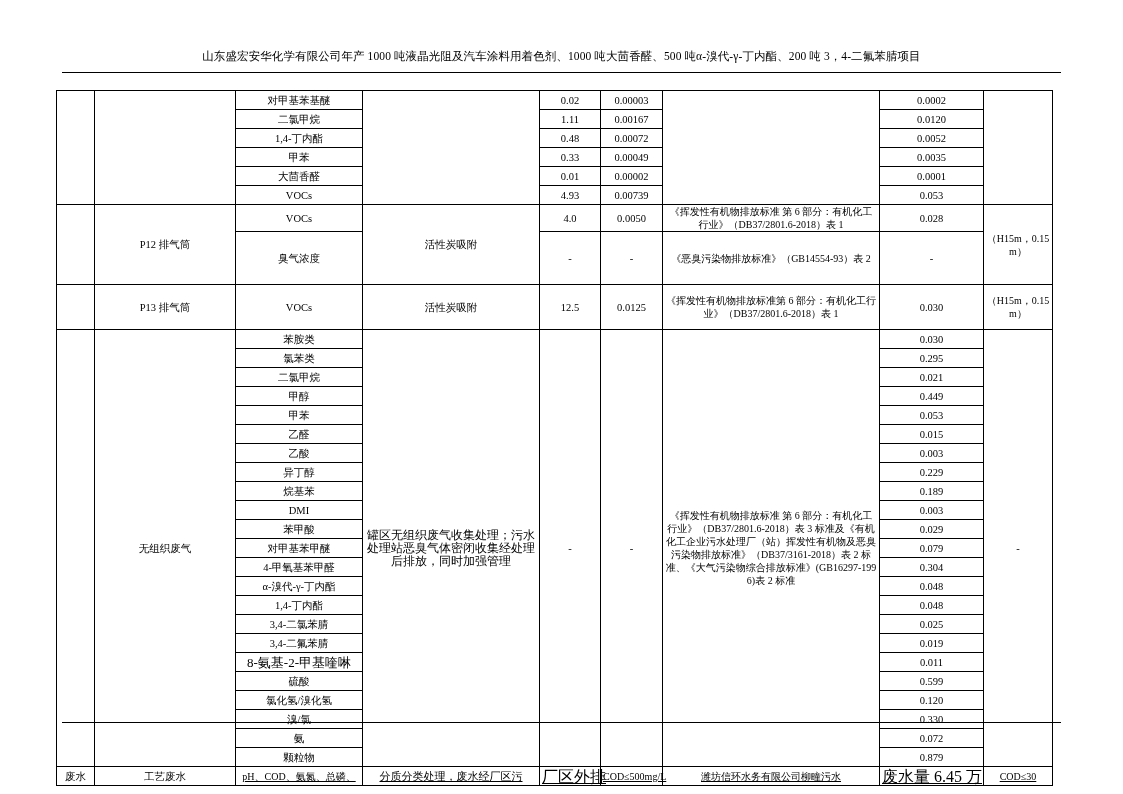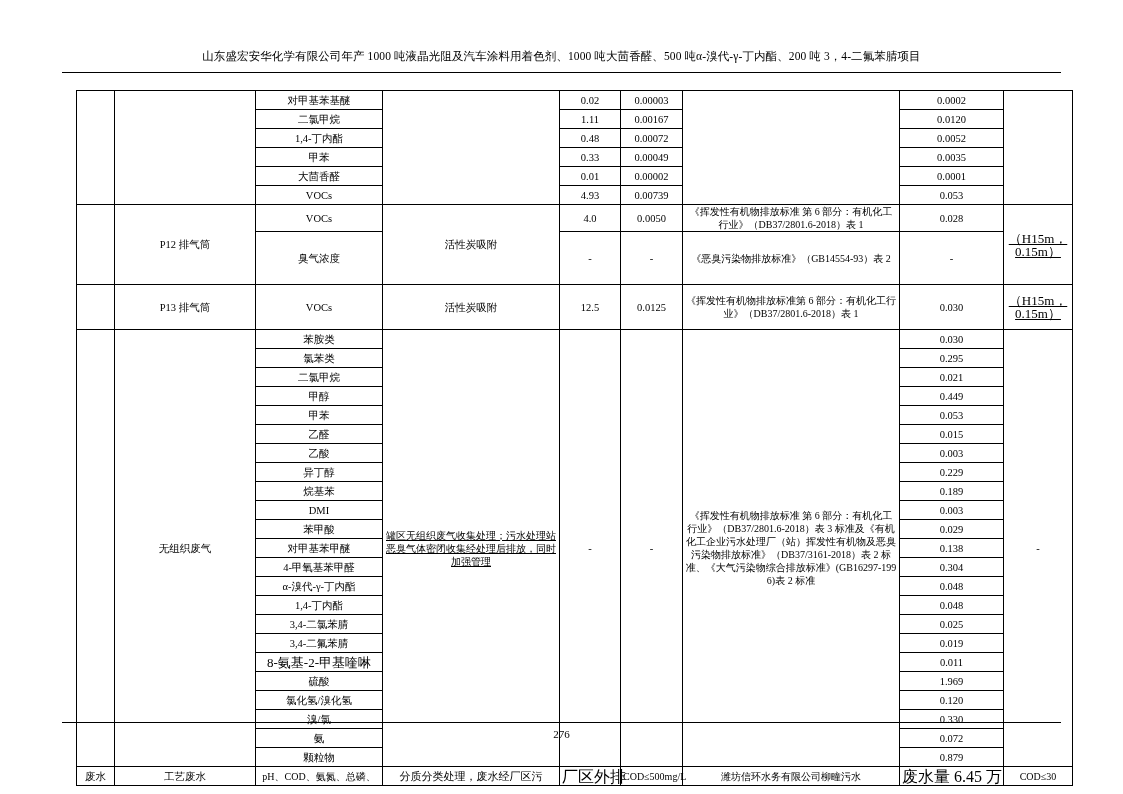--- a/index.html
+++ b/index.html
@@ -56,21 +56,21 @@
     position: absolute;
     left: 62px;
     top: 728px;
     width: 999px;
     text-align: center;
     font-size: 11px;
   }
   
   table.main {
     position: absolute;
-    left: 76px;
+    left: 56px;
     top: 90px;
     width: 996px;
     border-collapse: collapse;
     table-layout: fixed;
     font-size: 10.5px;
   }
   table.main td {
     border: 1px solid #000;
     padding: 0 2px;
     text-align: center;
@@ -79,30 +79,29 @@
     word-break: break-all;
   }
   td.r1 { height: 18px; }
   td.std {
     font-size: 10px;
     line-height: 14px;
     padding: 2px 3px;
     word-break: break-all;
   }
   td.measure {
-    font-size: 10px;
+    font-size: 12px;
     line-height: 14px;
     padding: 2px 3px;
     word-break: break-all;
-    text-decoration: underline;
   }
   td.cn { font-family: "Liberation Serif","DejaVu Serif",serif; }
   td.num { font-size: 10.5px; }
-  td.h2 { font-size: 13px; line-height: 14px; text-decoration: underline; }
-  .nowrapcell { white-space: nowrap; }
+  td.h2 { font-size: 10px; line-height: 14px; }
+  .nowrapcell { white-space: nowrap; text-decoration: underline; }
   td.tiny { font-size: 13px; line-height: 13px; }
 </style>
 </head>
 <body>
 
 <div class="page">
 
   <div class="header-wrap">
     <div class="header-text">山东盛宏安华化学有限公司年产 1000 吨液晶光阻及汽车涂料用着色剂、1000 吨大茴香醛、500 吨α-溴代-γ-丁内酯、200 吨 3，4-二氟苯腈项目</div>
   </div>
@@ -241,21 +240,21 @@
       <tr>
         <td class="r1">DMI</td>
         <td class="r1 num">0.003</td>
       </tr>
       <tr>
         <td class="r1 cn">苯甲酸</td>
         <td class="r1 num">0.029</td>
       </tr>
       <tr>
         <td class="r1 cn">对甲基苯甲醚</td>
-        <td class="r1 num">0.138</td>
+        <td class="r1 num">0.079</td>
       </tr>
       <tr>
         <td class="r1 cn">4-甲氧基苯甲醛</td>
         <td class="r1 num">0.304</td>
       </tr>
       <tr>
         <td class="r1 cn">α-溴代-γ-丁内酯</td>
         <td class="r1 num">0.048</td>
       </tr>
       <tr>
@@ -269,21 +268,21 @@
       <tr>
         <td class="r1 cn">3,4-二氟苯腈</td>
         <td class="r1 num">0.019</td>
       </tr>
       <tr>
         <td class="r1 cn tiny">8-氨基-2-甲基喹啉</td>
         <td class="r1 num">0.011</td>
       </tr>
       <tr>
         <td class="r1 cn">硫酸</td>
-        <td class="r1 num">1.969</td>
+        <td class="r1 num">0.599</td>
       </tr>
       <tr>
         <td class="r1 cn">氯化氢/溴化氢</td>
         <td class="r1 num">0.120</td>
       </tr>
       <tr>
         <td class="r1 cn">溴/氯</td>
         <td class="r1 num">0.330</td>
       </tr>
       <tr>
@@ -304,15 +303,14 @@
         <td class="r1 nowrapcell" style="font-size:10px">COD≤500mg/L</td>
         <td class="r1 nowrapcell" style="font-size:10px">潍坊信环水务有限公司柳疃污水</td>
         <td class="r1 nowrapcell" style="font-size:16px">废水量 6.45 万</td>
         <td class="r1 nowrapcell" style="font-size:10px">COD≤30</td>
       </tr>
 
     </tbody>
   </table>
 
   <div class="footer-rule"></div>
-  <div class="footer-text">276</div>
 
 </div>
 
 </body></html>

